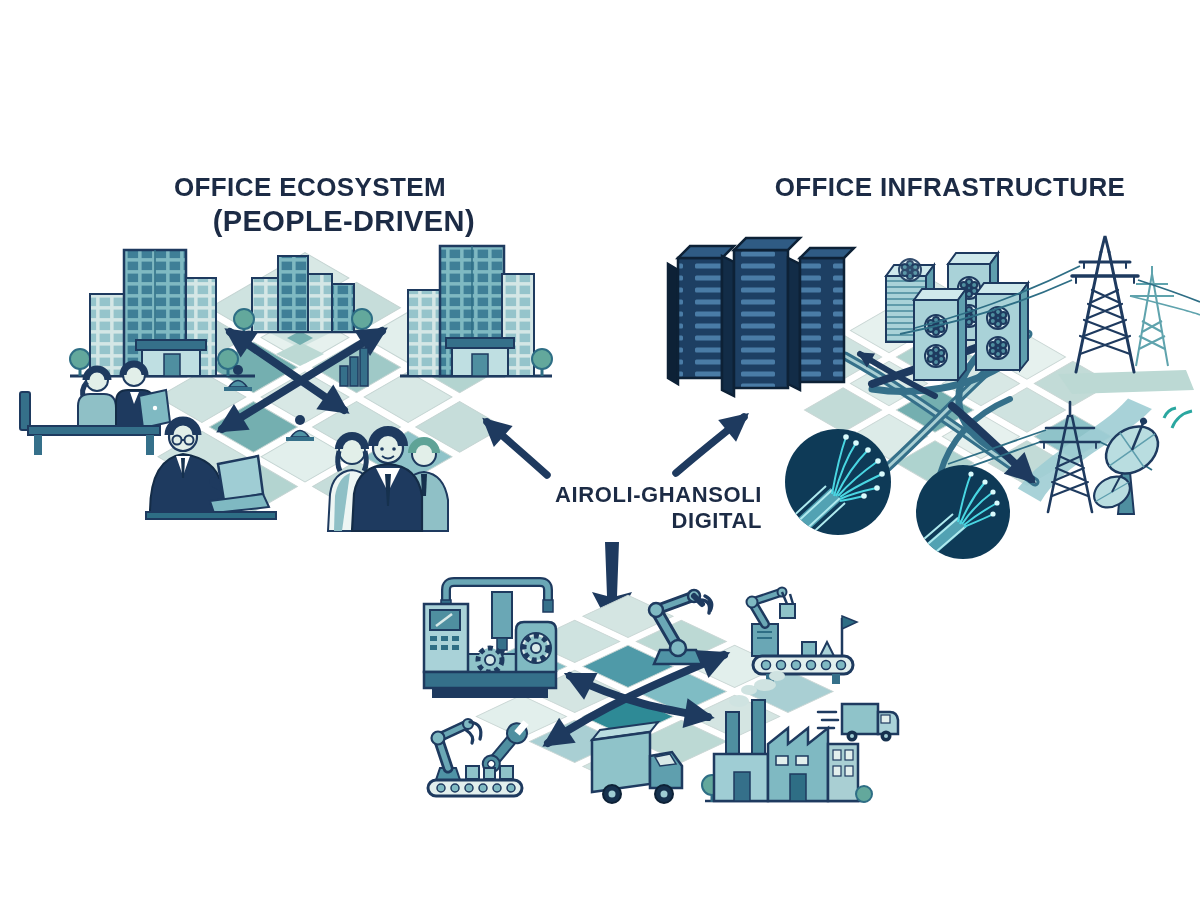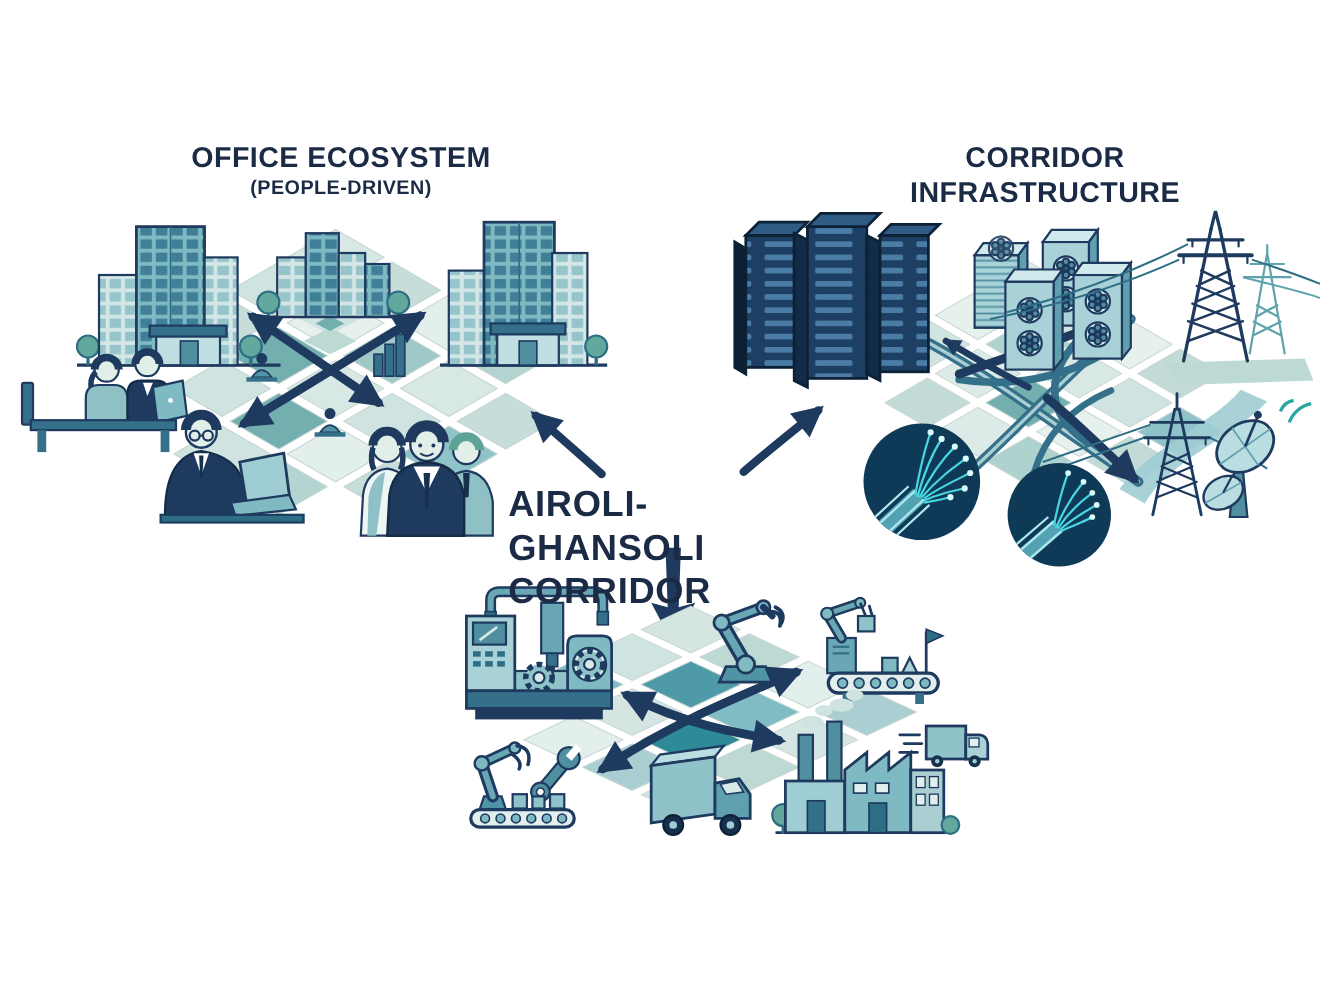--- a/index.html
+++ b/index.html
@@ -1,23 +1,23 @@
 <!DOCTYPE html>
 <html><head>
 <meta charset="utf-8">
 <style>
   html,body{margin:0;padding:0;background:#ffffff;}
   .stage{position:relative;width:1200px;height:777px;background:#ffffff;overflow:hidden;
-         font-family:"Liberation Sans", sans-serif;}
+         font-family:"Liberation Sans", sans-serif;margin-top:44px;}
   .stage svg{position:absolute;left:0;top:0;}
   .cluster-title{position:absolute;text-align:center;color:#1c2b45;font-weight:bold;
                  font-size:26px;line-height:1.22;letter-spacing:.4px;}
-  .cluster-title .h-sub{display:block;font-size:18px;}
-  .center-title{position:absolute;text-align:left;color:#1c2b45;font-weight:bold;
-                font-size:33px;line-height:1.2;letter-spacing:.6px;}
+  .cluster-title .h-sub{display:block;font-size:29px;text-align:right;}
+  .center-title{position:absolute;text-align:right;color:#1c2b45;font-weight:bold;
+                font-size:22px;line-height:1.2;letter-spacing:.6px;}
   .center-title span{display:block;}
 </style>
 </head>
 <body>
 
 <div class="stage">
 
 <svg width="1200" height="900" viewBox="0 0 1200 900">
   <defs>
     <marker id="ah" viewBox="0 0 12 12" refX="9" refY="6" markerWidth="3.2" markerHeight="3.2" orient="auto-start-reverse">
@@ -563,22 +563,22 @@
         <circle cx="886" cy="692" r="2" fill="#9fcdd4"></circle>
   </g>
 </svg>
 
 <div class="cluster-title" style="left:145px;top:128px;width:330px;">
   <span>OFFICE ECOSYSTEM</span>
   <span class="h-sub">(PEOPLE-DRIVEN)</span>
 </div>
 
 <div class="cluster-title" style="left:770px;top:128px;width:360px;">
-  <span>CORRIDOR INFRASTRUCTURE</span>
+  <span>OFFICE INFRASTRUCTURE</span>
 </div>
 
 <div class="center-title" style="left:462px;top:438px;width:300px;">
   <span>AIROLI-GHANSOLI</span>
-  <span>CORRIDOR</span>
+  <span>DIGITAL</span>
 </div>
 
 
 </div>
 
 </body></html>

